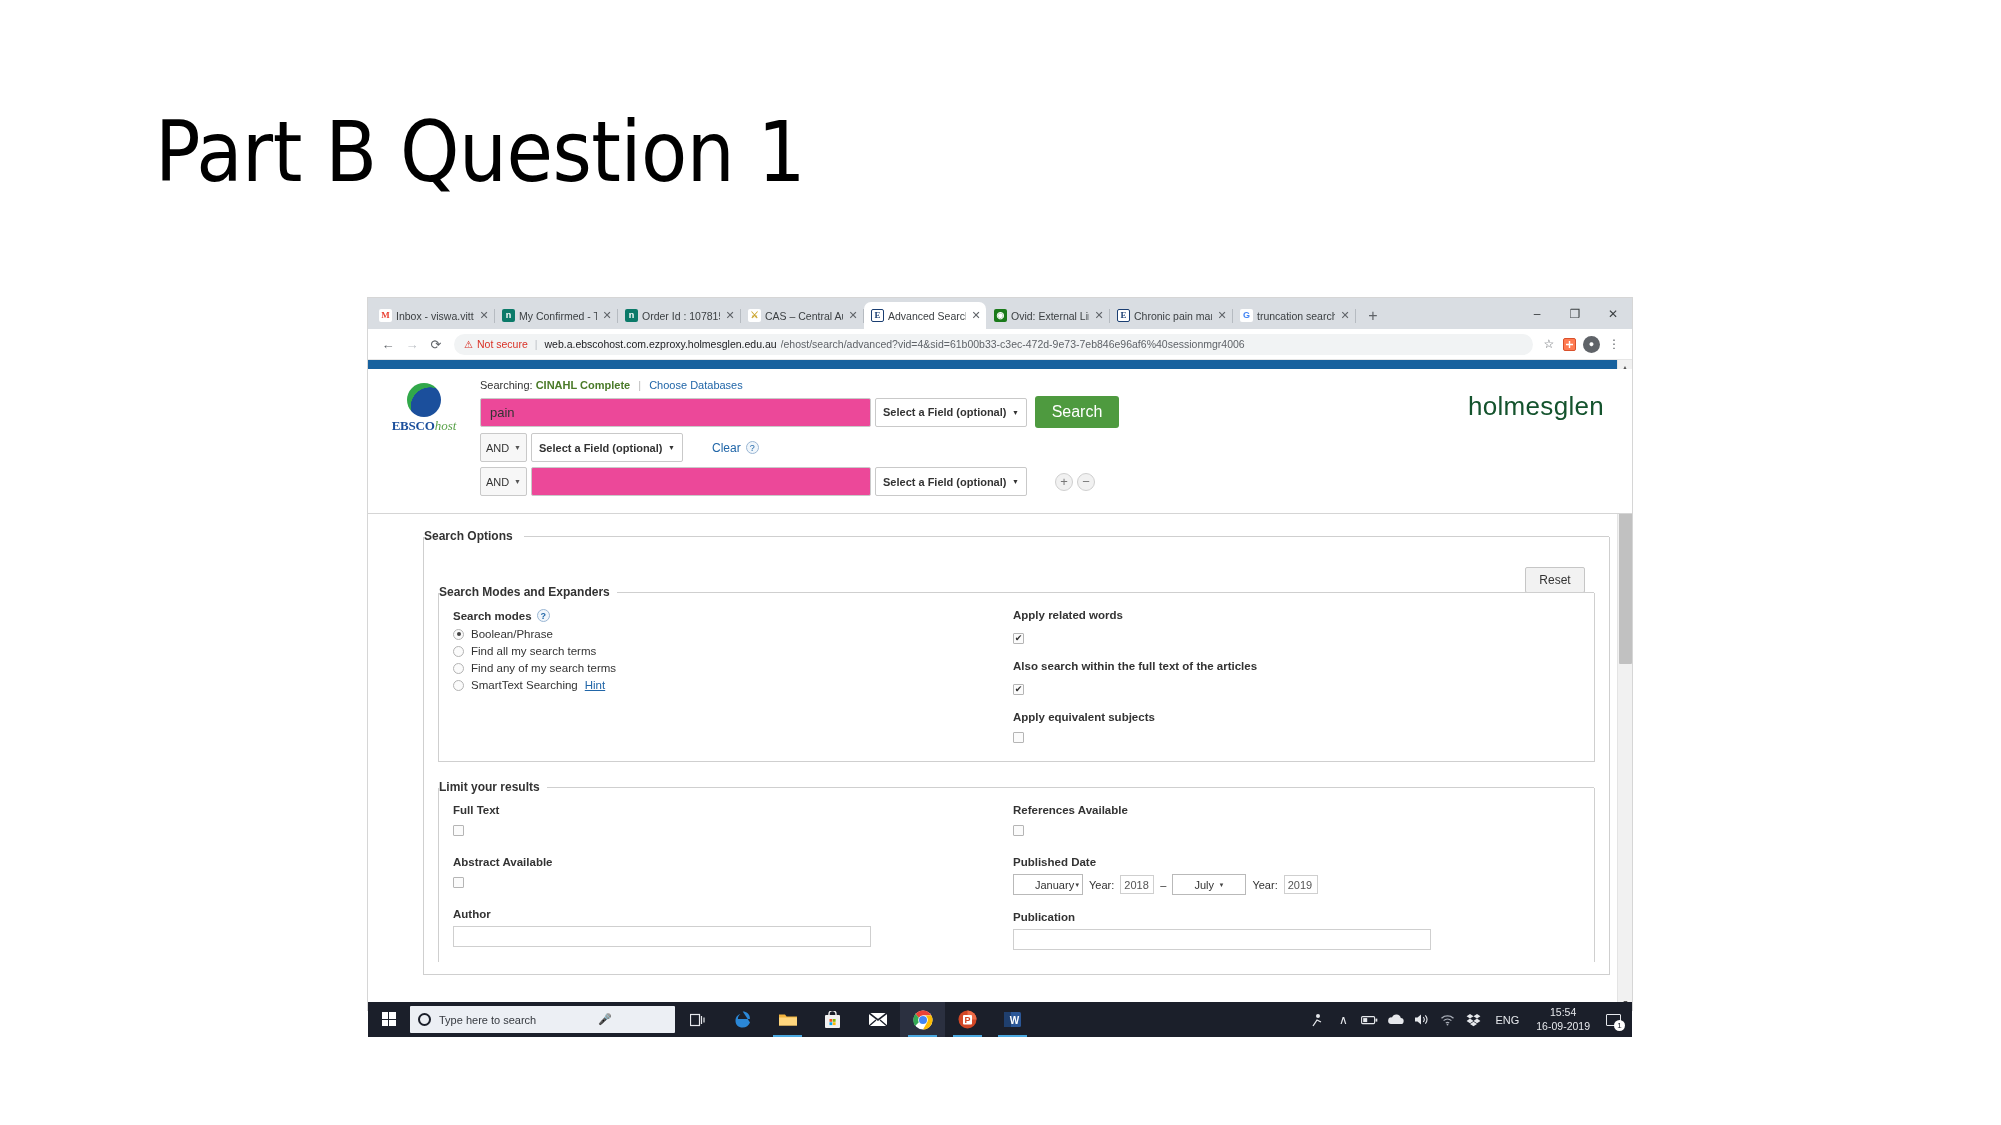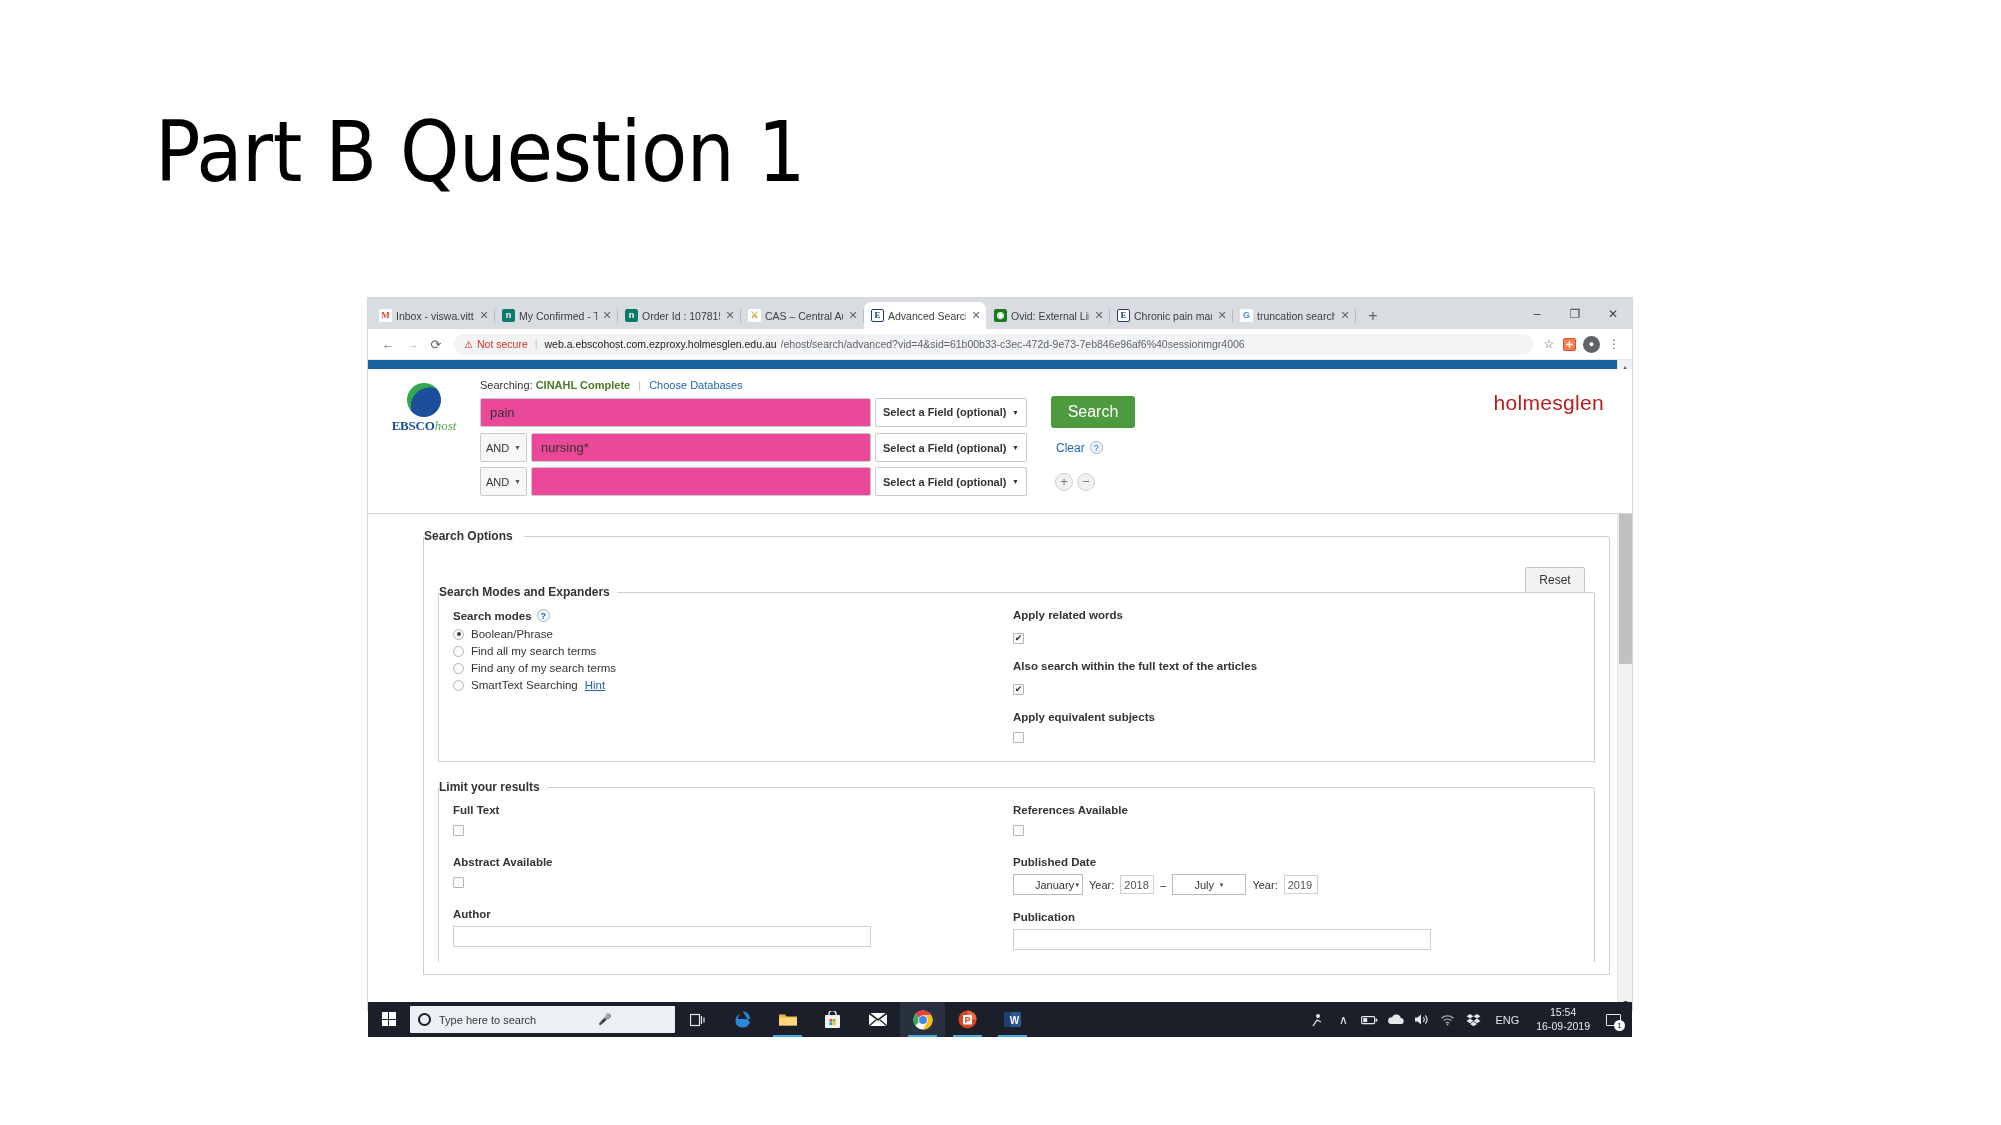--- a/index.html
+++ b/index.html
@@ -195,21 +195,21 @@
   .fieldsel{
     width:152px;height:29px;border:1px solid #c9c9c9;background:#fff;
     border-radius:2px;display:flex;align-items:center;
     justify-content:space-between;padding:0 7px;
     font-size:11px;font-weight:bold;color:#333;
   }
   .fieldsel .caret{font-size:7px;color:#333;}
   .search-btn{
     width:84px;height:32px;background:#4e9a3f;color:#fff;
     border-radius:3px;display:flex;align-items:center;
-    justify-content:center;font-size:16px;margin-left:20px;
+    justify-content:center;font-size:16px;margin-left:4px;
   }
   .clear-wrap{
     margin-left:25px; display:flex;align-items:center;gap:5px;
     font-size:12px;
   }
   .clear-wrap a{ color:#2166a8; text-decoration:none; }
   .qmark{
     width:13px;height:13px;border-radius:50%;
     border:1px solid #9ab6d4;color:#2166a8;font-size:9px;
     display:flex;align-items:center;justify-content:center;
@@ -461,21 +461,21 @@
       <div class="sb-arrow-bot">▼</div>
     </div>
 
     <div class="ebsco-header">
 
       <div class="ebsco-logo">
         <div class="ebsco-ball"></div>
         <div class="ebsco-word"><b>EBSCO</b><i>host</i></div>
       </div>
 
-      <div style="position:absolute;right:28px;top:22px;font-size:21px;color:#b91c1c;font-family:'Liberation Sans',sans-serif;letter-spacing:0.3px;">holmesglen</div>
+      <div style="position:absolute;right:28px;top:22px;font-size:26px;color:#14532d;font-family:'Liberation Sans',sans-serif;letter-spacing:0.3px;">holmesglen</div>
 
       <div class="searching-line">
         <span>Searching:</span>
         <span class="db">CINAHL Complete</span>
         <span class="sep">|</span>
         <a href="#">Choose Databases</a>
       </div>
 
       <div class="searchrow">
         <div class="termbox w1" style="width:391px;">pain</div>
@@ -484,21 +484,20 @@
           <span class="caret">▼</span>
         </div>
         <div class="search-btn">Search</div>
       </div>
 
       <div class="searchrow">
         <div class="boolsel">
           <span>AND</span>
           <span class="caret">▼</span>
         </div>
-        <div class="termbox w2" style="width:340px;">nursing*</div>
         <div class="fieldsel">
           <span>Select a Field (optional)</span>
           <span class="caret">▼</span>
         </div>
         <div class="clear-wrap">
           <a href="#">Clear</a>
           <span class="qmark">?</span>
         </div>
       </div>
 

